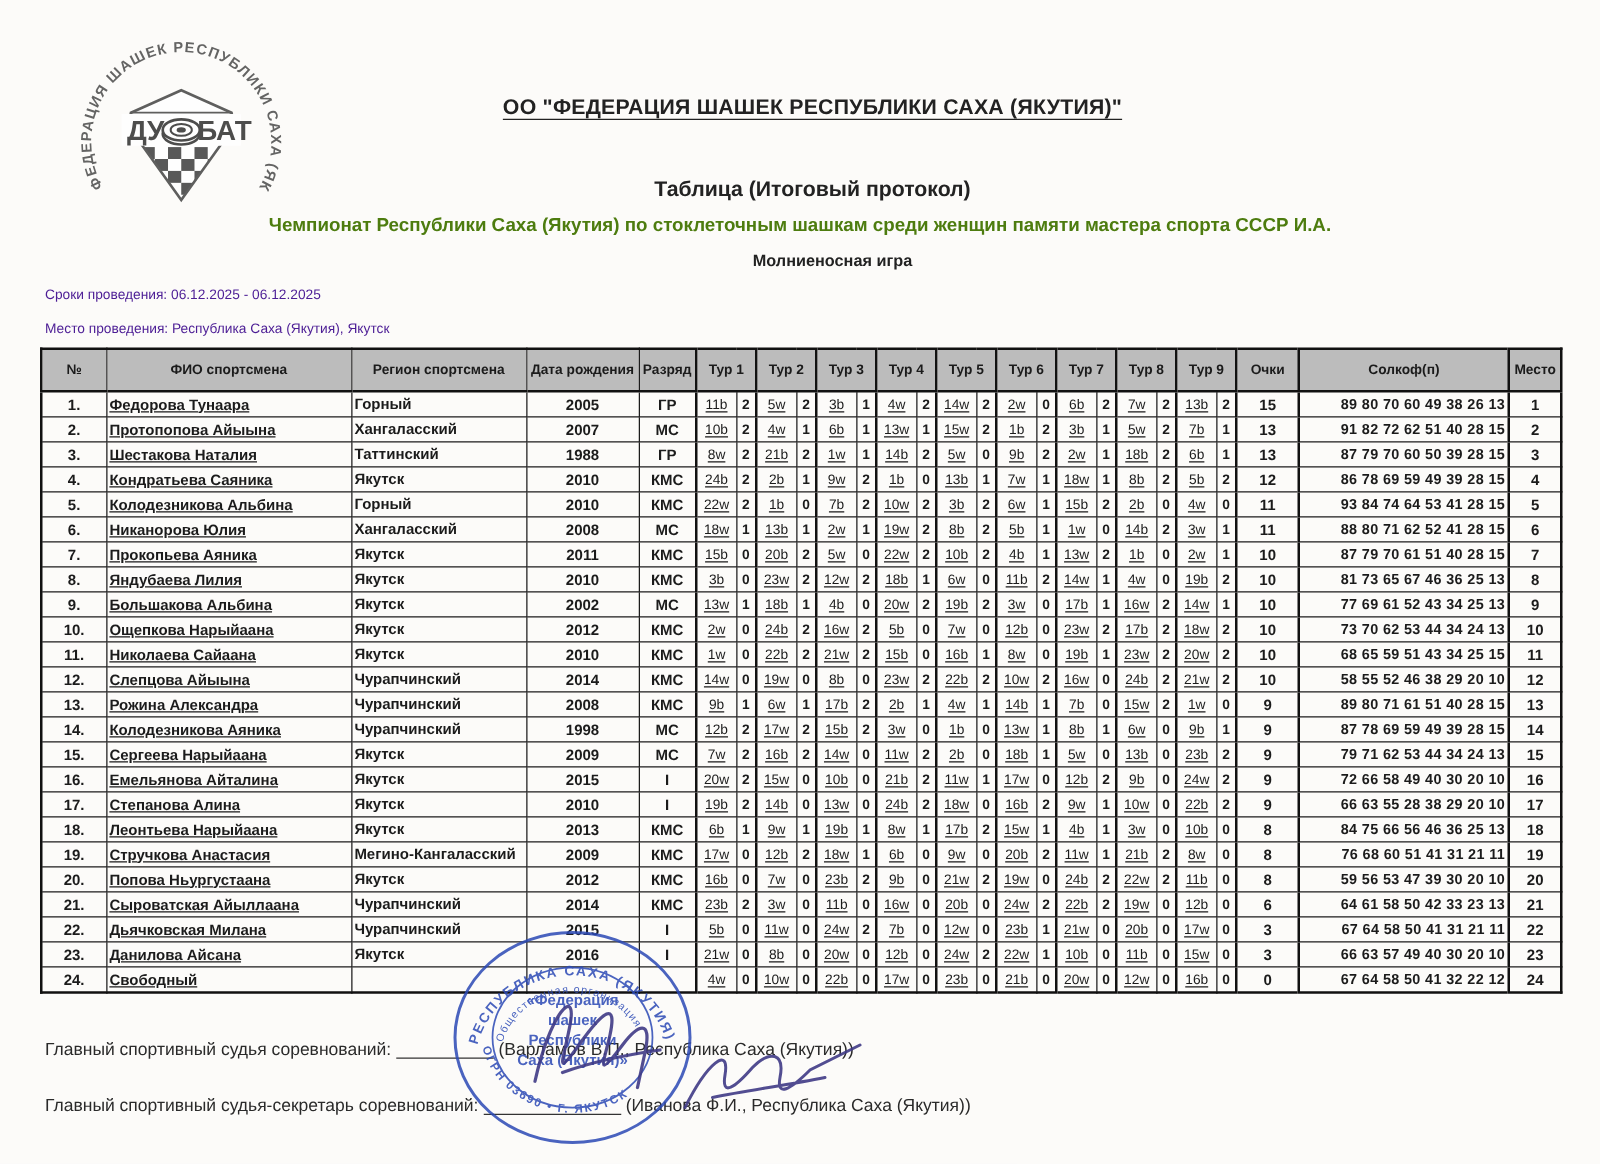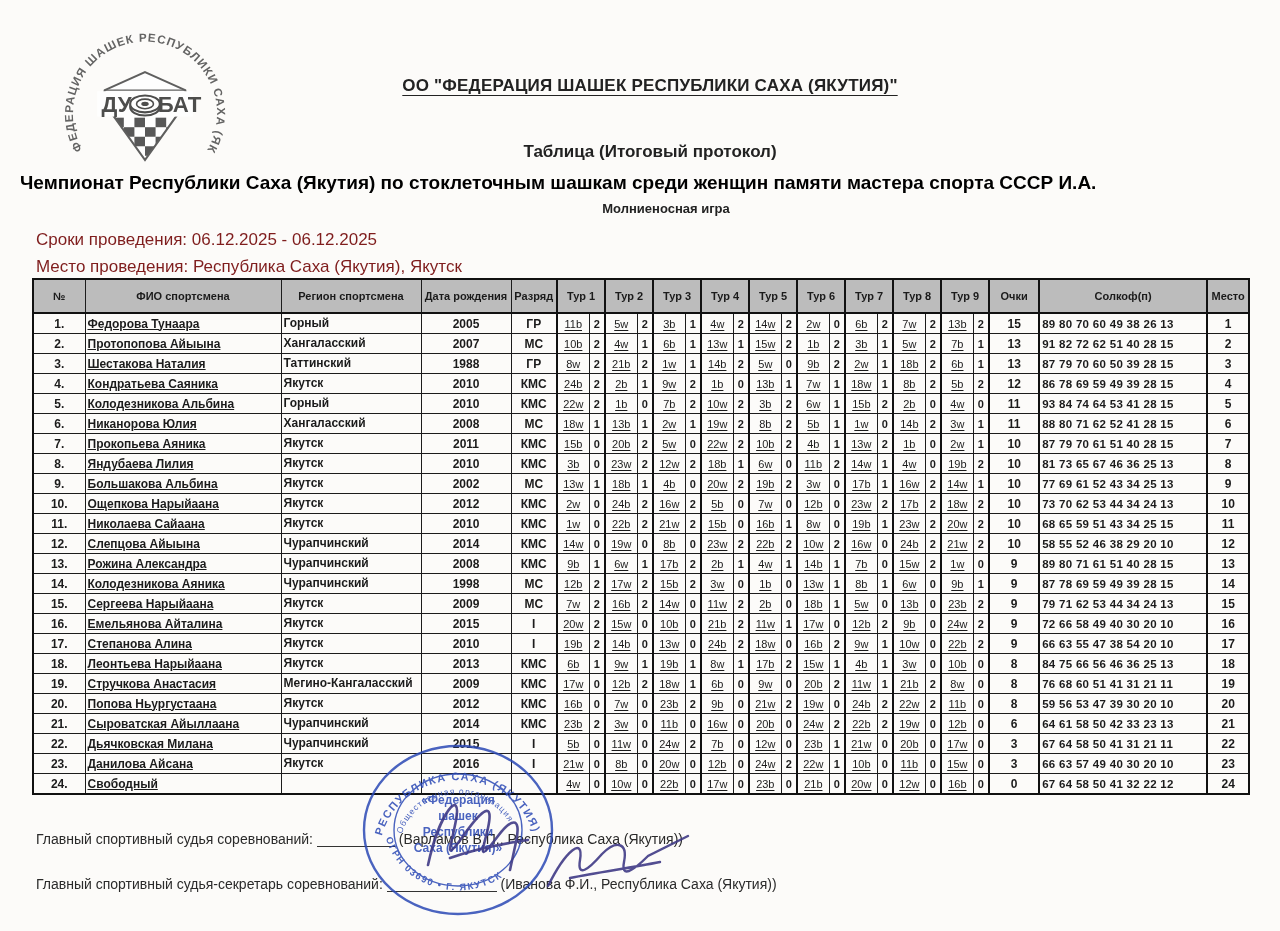--- a/index.html
+++ b/index.html
@@ -13,25 +13,25 @@
   #page{position:absolute;inset:0;background:#fcfbf9;}
 
   
   .org-title{
     position:absolute;top:76px;left:330px;width:640px;text-align:center;
     font-size:17px;font-weight:700;text-decoration:underline;
     text-underline-offset:4px;letter-spacing:.2px;color:#222;
   }
   .doc-title{position:absolute;top:142px;left:330px;width:640px;text-align:center;
     font-size:17px;font-weight:700;color:#222;}
-  .subtitle{position:absolute;top:172px;left:20px;width:1240px;text-align:left;
-    font-size:19px;font-weight:700;color:#000000;}
+  .subtitle{position:absolute;top:172px;left:20px;width:1240px;text-align:center;
+    font-size:15px;font-weight:700;color:#4d7c0f;}
   .discipline{position:absolute;top:201px;left:346px;width:640px;text-align:center;
     font-size:13px;font-weight:700;color:#222;}
-  .info-line{position:absolute;left:36px;font-size:17px;color:#7f1d1d;}
+  .info-line{position:absolute;left:36px;font-size:11px;color:#4c1d95;}
   #dates-line{top:230px;}
   #venue-line{top:257px;}
 
   
   #logo{position:absolute;left:55px;top:22px;width:180px;height:185px;opacity:.85;}
 
   
   #results-table{
     position:absolute;left:32px;top:278px;
     border-collapse:collapse;table-layout:fixed;width:1216px;
@@ -50,21 +50,21 @@
   #results-table td{height:19px;}
   td.c-num{font-weight:700;font-size:12px;text-align:center;}
   td.c-name{font-weight:700;font-size:12px;padding-left:6px;text-decoration:underline;}
   td.c-region{font-weight:700;font-size:12px;padding-left:6px;white-space:normal;line-height:1.05;}
   td.c-year{font-weight:700;font-size:12px;text-align:center;margin-left:16px;}
   td.c-rank{font-weight:700;font-size:12px;text-align:center;}
   td.c-opp{text-align:center;font-size:11px;}
   td.c-opp span{text-decoration:underline;text-underline-offset:2px;}
   td.c-score{text-align:center;font-weight:700;font-size:11px;}
   td.c-points{text-align:center;font-weight:700;font-size:12px;}
-  td.c-solkof{text-align:left;font-weight:700;font-size:11.5px;letter-spacing:.3px;}
+  td.c-solkof{text-align:right;font-weight:700;font-size:11.5px;letter-spacing:.3px;}
   td.c-place{text-align:center;font-weight:700;font-size:12px;}
   .g-start{border-left:2px solid #111 !important;}
 
   
   .sig-line{position:absolute;left:36px;font-size:14px;color:#2a2a2a;}
   #sig-line-1{top:831px;}
   #sig-line-2{top:876px;}
   .sig-gap{display:inline-block;border-bottom:1.3px solid #333;height:14px;vertical-align:bottom;}
   #sig-gap-1{width:78px;}
   #sig-gap-2{width:110px;}
@@ -645,21 +645,21 @@
           <td class="c-score">0</td>
           <td class="c-opp g-start"><span>16b</span></td>
           <td class="c-score">2</td>
           <td class="c-opp g-start"><span>9w</span></td>
           <td class="c-score">1</td>
           <td class="c-opp g-start"><span>10w</span></td>
           <td class="c-score">0</td>
           <td class="c-opp g-start"><span>22b</span></td>
           <td class="c-score">2</td>
           <td class="c-points g-start">9</td>
-          <td class="c-solkof g-start">66 63 55 47 38 54 20 10</td>
+          <td class="c-solkof g-start">66 63 55 28 38 29 20 10</td>
           <td class="c-place g-start">17</td>
         </tr>
         <tr>
           <td class="c-num">18.</td>
           <td class="c-name">Леонтьева Нарыйаана</td>
           <td class="c-region">Якутск</td>
           <td class="c-year">2013</td>
           <td class="c-rank">КМС</td>
           <td class="c-opp g-start"><span>6b</span></td>
           <td class="c-score">1</td>

